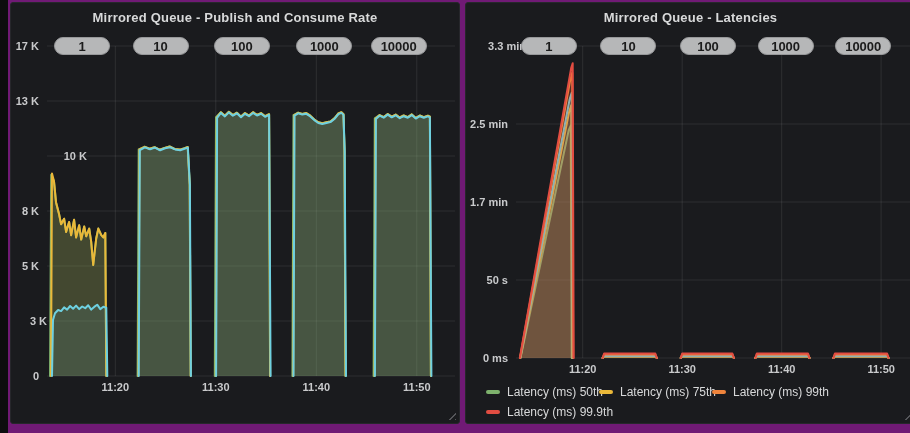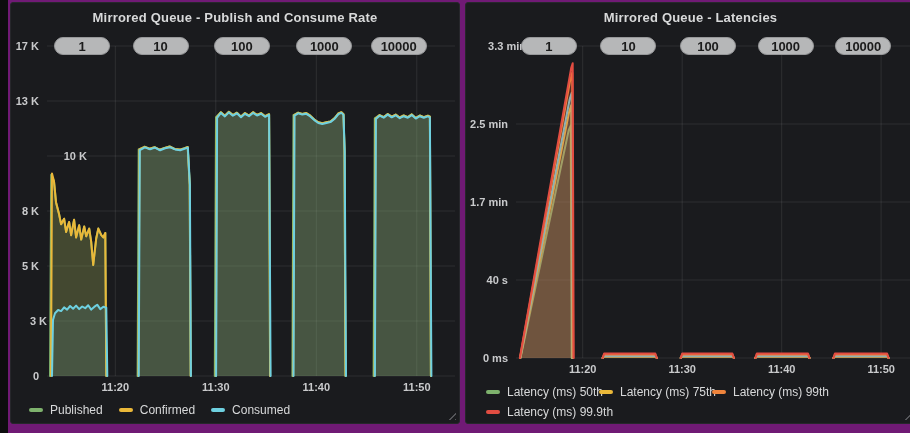--- a/index.html
+++ b/index.html
@@ -75,34 +75,20 @@
           <path d="M91.7,330.0 L91.7,330.0 L92.8,104.1 L98.0,101.4 L103.0,103.2 L108.0,101.6 L113.1,104.3 L118.1,102.3 L123.1,101.2 L128.1,103.4 L133.2,104.3 L138.2,102.5 L140.9,101.6 L142.9,139.0 L143.9,330.0 L143.9,330.0 Z" fill="#6ED0E0" fill-opacity="0.1" stroke="none"></path>
           <polyline points="91.7,330.0 92.8,104.1 98.0,101.4 103.0,103.2 108.0,101.6 113.1,104.3 118.1,102.3 123.1,101.2 128.1,103.4 133.2,104.3 138.2,102.5 140.9,101.6 142.9,139.0 143.9,330.0" fill="none" stroke="#6ED0E0" stroke-width="2" stroke-linejoin="round" stroke-linecap="round"></polyline>
           <path d="M169.1,330.0 L169.1,330.0 L170.1,71.9 L173.9,66.9 L177.9,70.4 L181.9,66.4 L185.9,69.7 L189.9,67.3 L194.0,71.3 L198.0,67.8 L202.0,70.2 L206.0,66.9 L210.0,69.5 L214.0,67.8 L218.1,70.8 L222.1,68.9 L223.6,330.0 L223.6,330.0 Z" fill="#6ED0E0" fill-opacity="0.1" stroke="none"></path>
           <polyline points="169.1,330.0 170.1,71.9 173.9,66.9 177.9,70.4 181.9,66.4 185.9,69.7 189.9,67.3 194.0,71.3 198.0,67.8 202.0,70.2 206.0,66.9 210.0,69.5 214.0,67.8 218.1,70.8 222.1,68.9 223.6,330.0" fill="none" stroke="#6ED0E0" stroke-width="2" stroke-linejoin="round" stroke-linecap="round"></polyline>
           <path d="M246.5,330.0 L246.5,330.0 L247.5,69.7 L251.2,67.3 L255.3,68.6 L259.3,67.8 L263.3,70.4 L267.3,74.1 L271.3,77.0 L275.3,77.9 L279.4,77.0 L283.4,76.1 L287.4,73.0 L291.4,68.2 L294.4,66.9 L296.5,68.9 L297.7,105.2 L299.0,330.0 L299.0,330.0 Z" fill="#6ED0E0" fill-opacity="0.1" stroke="none"></path>
           <polyline points="246.5,330.0 247.5,69.7 251.2,67.3 255.3,68.6 259.3,67.8 263.3,70.4 267.3,74.1 271.3,77.0 275.3,77.9 279.4,77.0 283.4,76.1 287.4,73.0 291.4,68.2 294.4,66.9 296.5,68.9 297.7,105.2 299.0,330.0" fill="none" stroke="#6ED0E0" stroke-width="2" stroke-linejoin="round" stroke-linecap="round"></polyline>
           <path d="M327.9,330.0 L327.9,330.0 L328.9,73.0 L332.6,69.7 L336.7,71.7 L340.7,68.6 L344.7,71.3 L348.7,69.3 L352.7,72.2 L356.7,70.2 L360.8,71.7 L364.8,69.1 L368.8,72.6 L372.8,70.2 L376.8,71.7 L380.9,70.4 L382.9,71.3 L384.4,330.0 L384.4,330.0 Z" fill="#6ED0E0" fill-opacity="0.1" stroke="none"></path>
           <polyline points="327.9,330.0 328.9,73.0 332.6,69.7 336.7,71.7 340.7,68.6 344.7,71.3 348.7,69.3 352.7,72.2 356.7,70.2 360.8,71.7 364.8,69.1 368.8,72.6 372.8,70.2 376.8,71.7 380.9,70.4 382.9,71.3 384.4,330.0" fill="none" stroke="#6ED0E0" stroke-width="2" stroke-linejoin="round" stroke-linecap="round"></polyline>
         </svg>
     </div>
-    <div class="legend">
-        <div class="legend-item">
-          <span class="legend-swatch" style="background: rgb(126, 178, 109);"></span>
-          <span class="legend-label">Published</span>
-        </div>
-        <div class="legend-item">
-          <span class="legend-swatch" style="background: rgb(234, 184, 57);"></span>
-          <span class="legend-label">Confirmed</span>
-        </div>
-        <div class="legend-item">
-          <span class="legend-swatch" style="background: rgb(110, 208, 224);"></span>
-          <span class="legend-label">Consumed</span>
-        </div>
-      </div>
     <div class="resize-handle"></div>
   <div class="ytick" style="left: 0px; width: 28px; top: 367px;">0</div>
       <div class="ytick" style="left: 8px; width: 28px; top: 312px;">3 K</div>
       <div class="ytick" style="left: 0px; width: 28px; top: 257px;">5 K</div>
       <div class="ytick" style="left: 0px; width: 28px; top: 202px;">8 K</div>
       <div class="ytick" style="left: 0px; width: 28px; top: 147px; padding-left: 48px;">10 K</div>
       <div class="ytick" style="left: 0px; width: 28px; top: 92px;">13 K</div>
       <div class="ytick" style="left: 0px; width: 28px; top: 37px;">17 K</div>
       <div class="xtick" style="left: 74.335px; top: 378px;">11:20</div>
       <div class="xtick" style="left: 174.828px; top: 378px;">11:30</div>
@@ -193,21 +179,21 @@
           <span class="legend-swatch" style="background: rgb(239, 132, 60);"></span>
           <span class="legend-label">Latency (ms) 99th</span>
         </div>
         <div class="legend-item">
           <span class="legend-swatch" style="background: rgb(226, 77, 66);"></span>
           <span class="legend-label">Latency (ms) 99.9th</span>
         </div>
       </div>
     <div class="resize-handle"></div>
   <div class="ytick" style="left: 0px; width: 42px; top: 349px;">0 ms</div>
-      <div class="ytick" style="left: 0px; width: 42px; top: 271px;">40 s</div>
+      <div class="ytick" style="left: 0px; width: 42px; top: 271px;">50 s</div>
       <div class="ytick" style="left: 0px; width: 42px; top: 193px;">1.7 min</div>
       <div class="ytick" style="left: 0px; width: 42px; top: 115px;">2.5 min</div>
       <div class="ytick" style="left: 0px; width: 42px; top: 37px; padding-left: 18px;">3.3 min</div>
       <div class="xtick" style="left: 86.6616px; top: 360px;">11:20</div>
       <div class="xtick" style="left: 186.157px; top: 360px;">11:30</div>
       <div class="xtick" style="left: 285.652px; top: 360px;">11:40</div>
       <div class="xtick" style="left: 385.146px; top: 360px;">11:50</div>
       <div class="pill" style="left: 54.8333px; top: 34px;">1</div>
       <div class="pill" style="left: 134.429px; top: 34px;">10</div>
       <div class="pill" style="left: 214.025px; top: 34px;">100</div>

